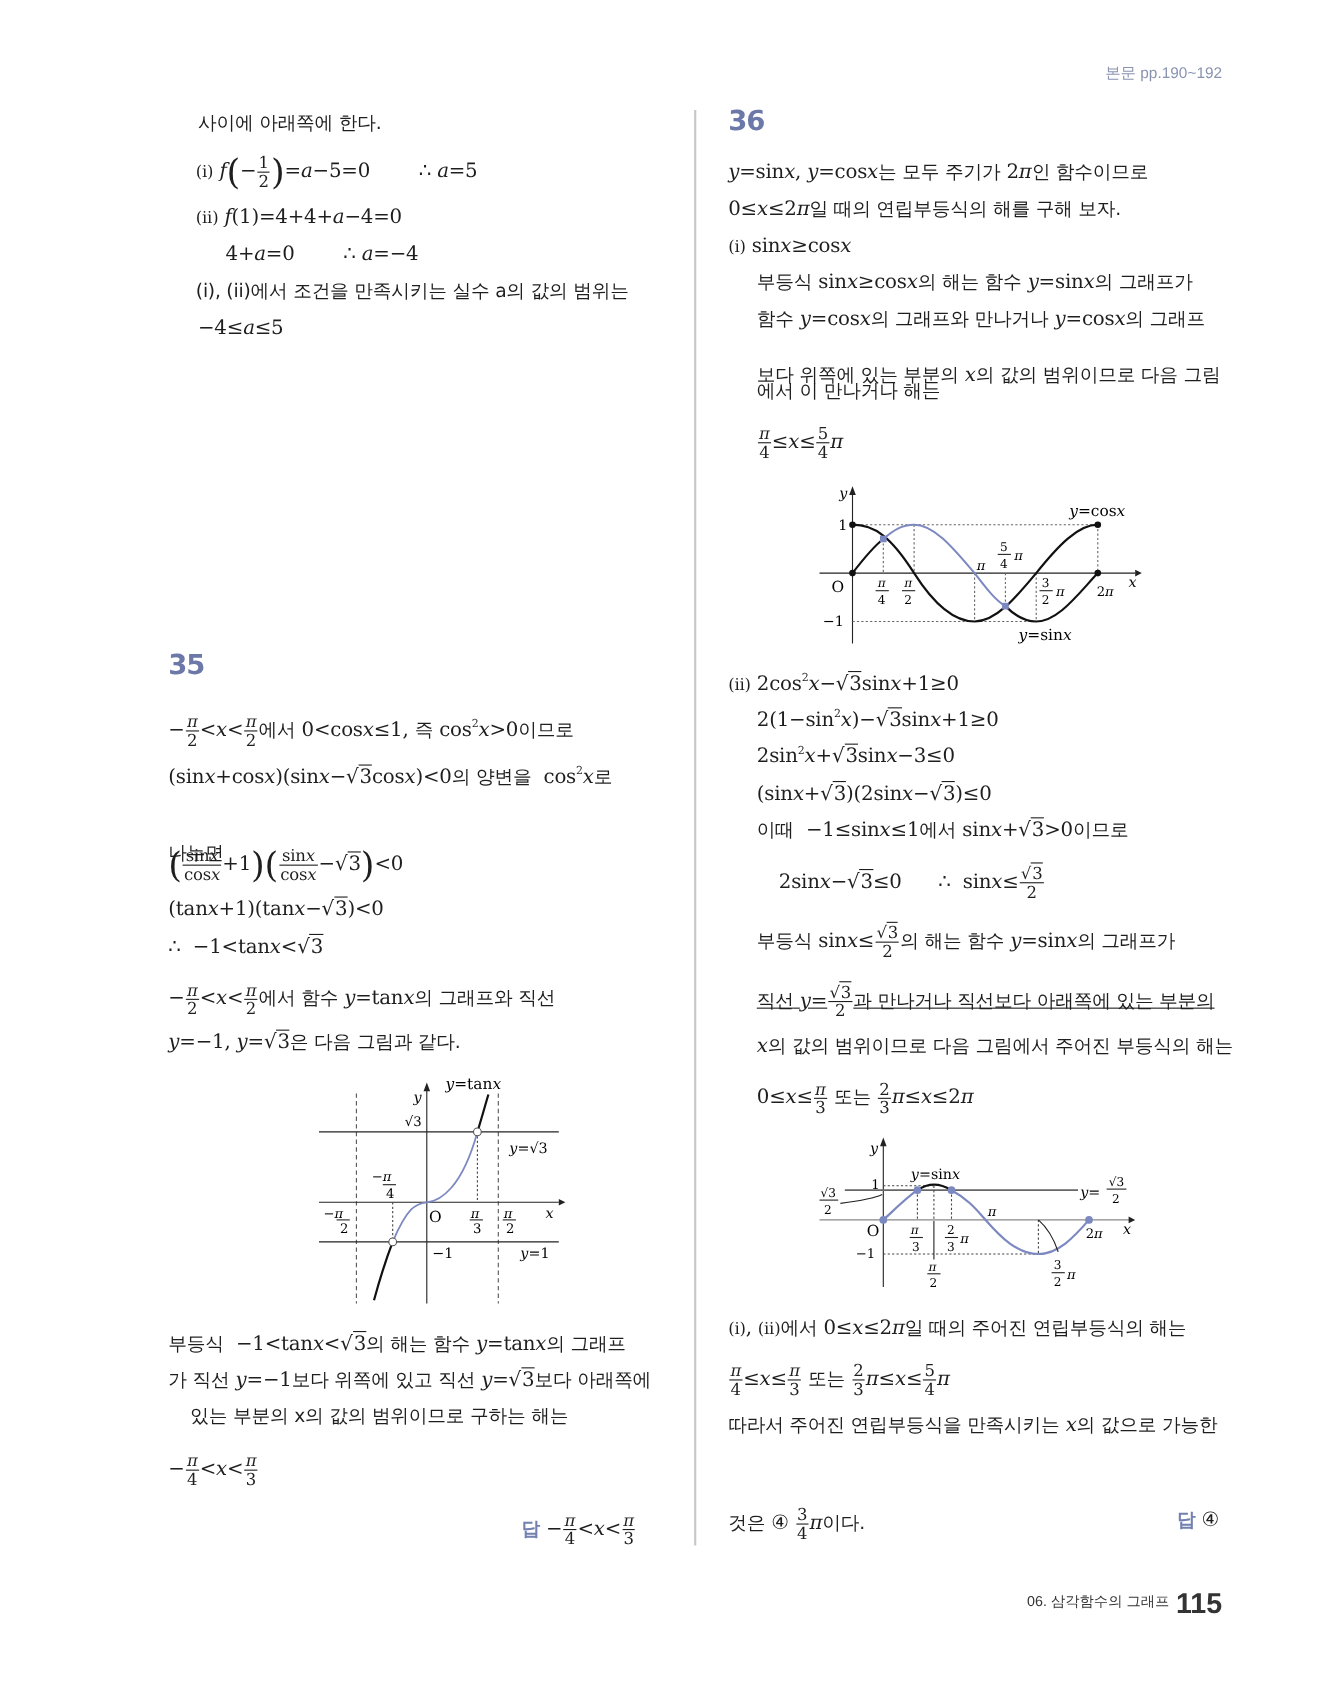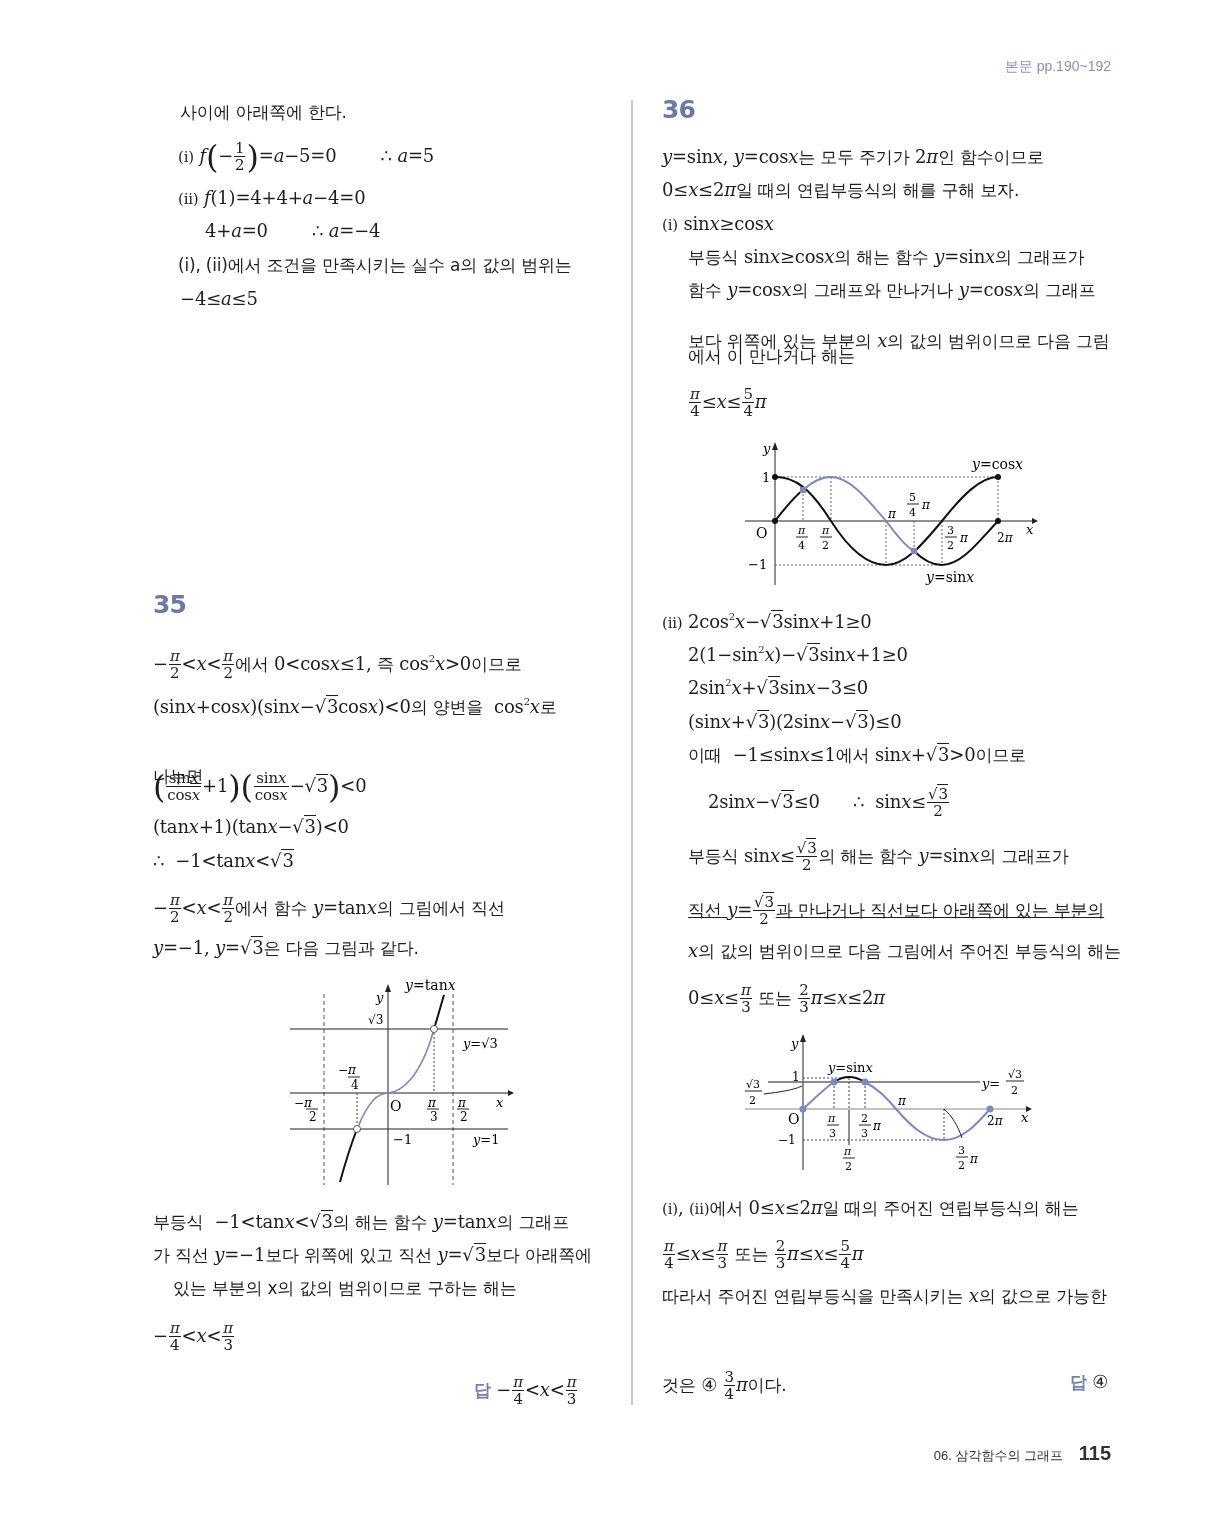--- a/index.html
+++ b/index.html
@@ -15,21 +15,21 @@
   .sqrt { border-top:1px solid #1e1e1e; padding-left:1px; }
   sup { font-size:10px; vertical-align:8px; line-height:0; }
   .bigparen { font-size:32px; vertical-align:middle; line-height:0; font-weight:200; }
   .num-heading { position:absolute; font-family:"DejaVu Sans", "Liberation Sans", sans-serif;
                  font-weight:bold; font-size:25px; color:#6b78a8; letter-spacing:-1px; }
   .divider { position:absolute; left:631px; top:100px; width:2px; height:1305px; background:#c8c8c8; }
   .header-ref { position:absolute; right:100px; top:58px; font-family:"Liberation Sans", sans-serif;
                 font-size:14px; color:#8a93b0; }
   .answer-label { color:#7380b0; font-family:"DejaVu Sans", sans-serif; font-weight:bold; font-size:17px; }
   .footer-chapter { position:absolute; right:148px; top:1447px; font-family:"Liberation Sans", sans-serif; font-size:13px; color:#333; }
-  .footer-page { position:absolute; right:100px; top:1442px; font-family:"Liberation Sans", sans-serif; font-size:20px; font-weight:bold; color:#333; }
+  .footer-page { position:absolute; right:100px; top:1442px; font-family:"Liberation Sans", sans-serif; font-size:26px; font-weight:bold; color:#333; }
   svg text { font-family:"DejaVu Serif", serif; }
 </style>
 </head>
 <body>
 
 <div class="header-ref">본문 pp.190~192</div>
 
 <div class="divider"></div>
 
 <div>
@@ -45,21 +45,21 @@
 
 <div class="num-heading" style="left:153px;top:590px;">35</div>
 
 <div>
   <div class="line" style="left:153px;top:648px;">−<span class="frac"><span class="num"><i>π</i></span><span>2</span></span>&lt;<i>x</i>&lt;<span class="frac"><span class="num"><i>π</i></span><span>2</span></span><span class="kr">에서</span> 0&lt;cos<i>x</i>≤1, <span class="kr">즉</span> cos<sup>2</sup><i>x</i>&gt;0<span class="kr">이므로</span></div>
   <div class="line" style="left:153px;top:695px;">(sin<i>x</i>+cos<i>x</i>)(sin<i>x</i>−√<span class="sqrt">3</span>cos<i>x</i>)&lt;0<span class="kr">의 양변을</span>&nbsp; cos<sup>2</sup><i>x</i><span class="kr">로</span></div>
   <div class="line kr" style="left:153px;top:764px;text-align:center;">나누면</div>
   <div class="line" style="left:153px;top:770px;"><span class="bigparen">(</span><span class="frac"><span class="num">sin<i>x</i></span><span>cos<i>x</i></span></span>+1<span class="bigparen">)</span><span class="bigparen">(</span><span class="frac"><span class="num">sin<i>x</i></span><span>cos<i>x</i></span></span>−√<span class="sqrt">3</span><span class="bigparen">)</span>&lt;0</div>
   <div class="line" style="left:153px;top:815px;">(tan<i>x</i>+1)(tan<i>x</i>−√<span class="sqrt">3</span>)&lt;0</div>
   <div class="line" style="left:153px;top:849px;">∴&nbsp; −1&lt;tan<i>x</i>&lt;√<span class="sqrt">3</span></div>
-  <div class="line" style="left:153px;top:892px;">−<span class="frac"><span class="num"><i>π</i></span><span>2</span></span>&lt;<i>x</i>&lt;<span class="frac"><span class="num"><i>π</i></span><span>2</span></span><span class="kr">에서 함수</span> <i>y</i>=tan<i>x</i><span class="kr">의 그림에서 직선</span></div>
+  <div class="line" style="left:153px;top:892px;">−<span class="frac"><span class="num"><i>π</i></span><span>2</span></span>&lt;<i>x</i>&lt;<span class="frac"><span class="num"><i>π</i></span><span>2</span></span><span class="kr">에서 함수</span> <i>y</i>=tan<i>x</i><span class="kr">의 그래프와 직선</span></div>
   <div class="line" style="left:153px;top:936px;"><i>y</i>=−1, <i>y</i>=√<span class="sqrt">3</span><span class="kr">은 다음 그림과 같다.</span></div>
 </div>
 
 <svg class="abs" style="left:280px;top:970px;" width="240" height="220" viewBox="0 0 240 220">
 
   <line x1="44" y1="24" x2="44" y2="215" stroke="#555" stroke-dasharray="4,3" stroke-width="1"></line>
   <line x1="173" y1="24" x2="173" y2="215" stroke="#555" stroke-dasharray="4,3" stroke-width="1"></line>
 
   <line x1="10" y1="59" x2="228" y2="59" stroke="#222" stroke-width="1.2"></line>
   <line x1="10" y1="159" x2="228" y2="159" stroke="#222" stroke-width="1.2"></line>

